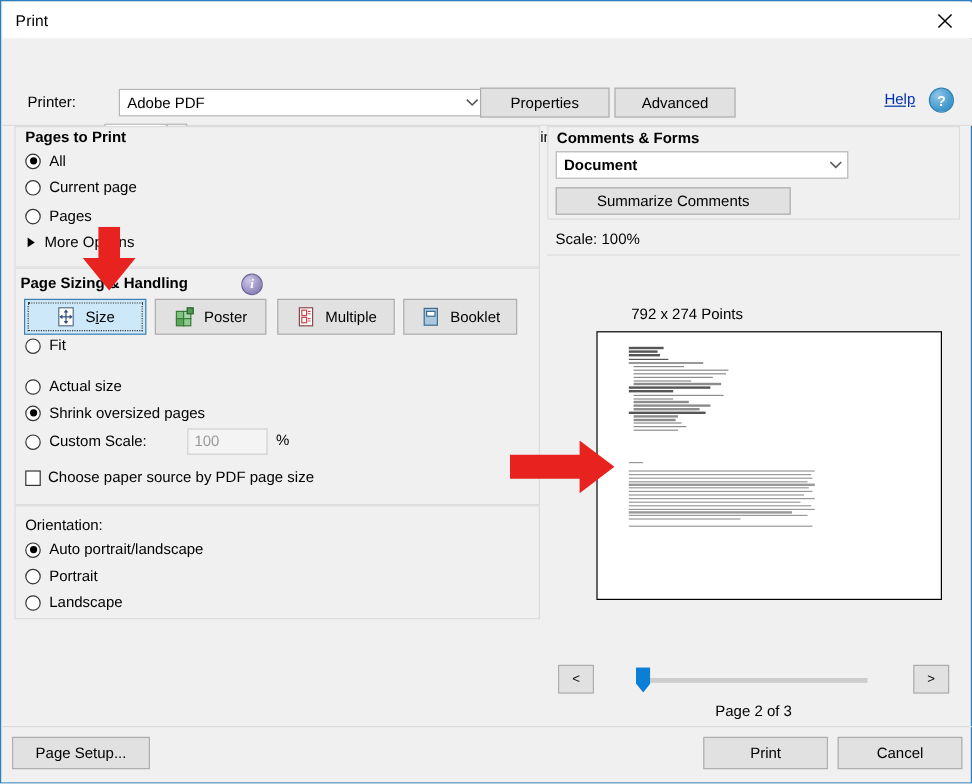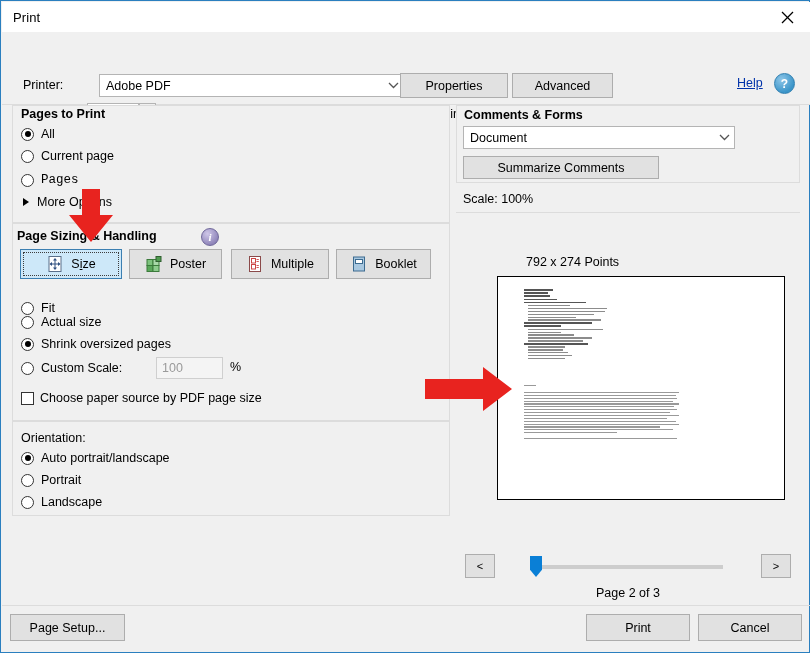--- a/index.html
+++ b/index.html
@@ -148,21 +148,21 @@
   .sizebtn .gi{width:18px;height:18px;flex:none;}
   .infoicon{
     position:absolute;width:16px;height:16px;border-radius:50%;
     background:radial-gradient(circle at 35% 30%, #cfc7e8, #8d83b8 75%);
     border:1px solid #6f679a;color:#fff;font-size:11px;font-weight:bold;
     display:flex;align-items:center;justify-content:center;font-style:italic;
     font-family:"Liberation Serif", serif;
   }
   
   #comments-group{left:455px;top:104px;width:344px;height:78px;}
-  #comments-combo{left:462px;top:125px;width:272px;}
+  #comments-combo{left:462px;top:125px;width:244px;font-weight:bold;}
   #summarize-btn{position:absolute;left:462px;top:155px;width:196px;height:23px;}
   .scale-text{position:absolute;left:462px;top:191px;font-size:12.5px;}
   .sep-line{position:absolute;background:#dcdcdc;height:1px;}
   .points-text{position:absolute;left:525px;top:254px;font-size:12.5px;}
   .preview-page{
     position:absolute;left:496px;top:275px;width:288px;height:224px;
     background:#fff;border:1px solid #000;box-sizing:border-box;
   }
   .pv-block{position:absolute;}
   .pv-line{background:#8c8c8c;height:1.4px;margin-bottom:1.5px;}
@@ -248,21 +248,21 @@
   <span class="group-title" style="left:20px;top:106px;">Pages to Print</span>
 
   <div class="radio" style="left:20px;top:126px;">
     <span class="rb on"></span>
     <span>All</span>
   </div>
   <div class="radio" style="left:20px;top:148px;">
     <span class="rb"></span>
     <span>Current page</span>
   </div>
-  <div class="radio" style="left:20px;top:172px;font-family:Liberation Mono, monospace;">
+  <div class="radio" style="left:20px;top:172px;">
     <span class="rb"></span>
     <span>Pages</span>
   </div>
 
   <div class="tri" style="left:22px;top:197px;"></div>
   <span style="position:absolute;left:36px;top:194px;font-size:12.5px;">More Options</span>
 
   <div class="group" id="sizing-group"></div>
   <span class="group-title" style="left:16px;top:228px;">Page Sizing &amp; Handling</span>
   <div class="infoicon" style="left:200px;top:227px;">i</div>
@@ -320,21 +320,21 @@
   <div class="sizebtn" style="left:335px;top:248px;width:95px;">
     <span class="gi">
       <svg width="18" height="18" viewBox="0 0 18 18">
         <rect x="3.5" y="2" width="11" height="14" fill="#a9c8e0" stroke="#3c6b90"></rect>
         <rect x="5.5" y="4.5" width="7" height="4" fill="#fff" stroke="#3c6b90"></rect>
       </svg>
     </span>
     <span>Booklet</span>
   </div>
 
-  <div class="radio" style="left:20px;top:300px;">
+  <div class="radio" style="left:20px;top:280px;">
     <span class="rb"></span>
     <span>Fit</span>
   </div>
   <div class="radio" style="left:20px;top:314px;">
     <span class="rb"></span>
     <span>Actual size</span>
   </div>
   <div class="radio" style="left:20px;top:336px;">
     <span class="rb on"></span>
     <span>Shrink oversized pages</span>

